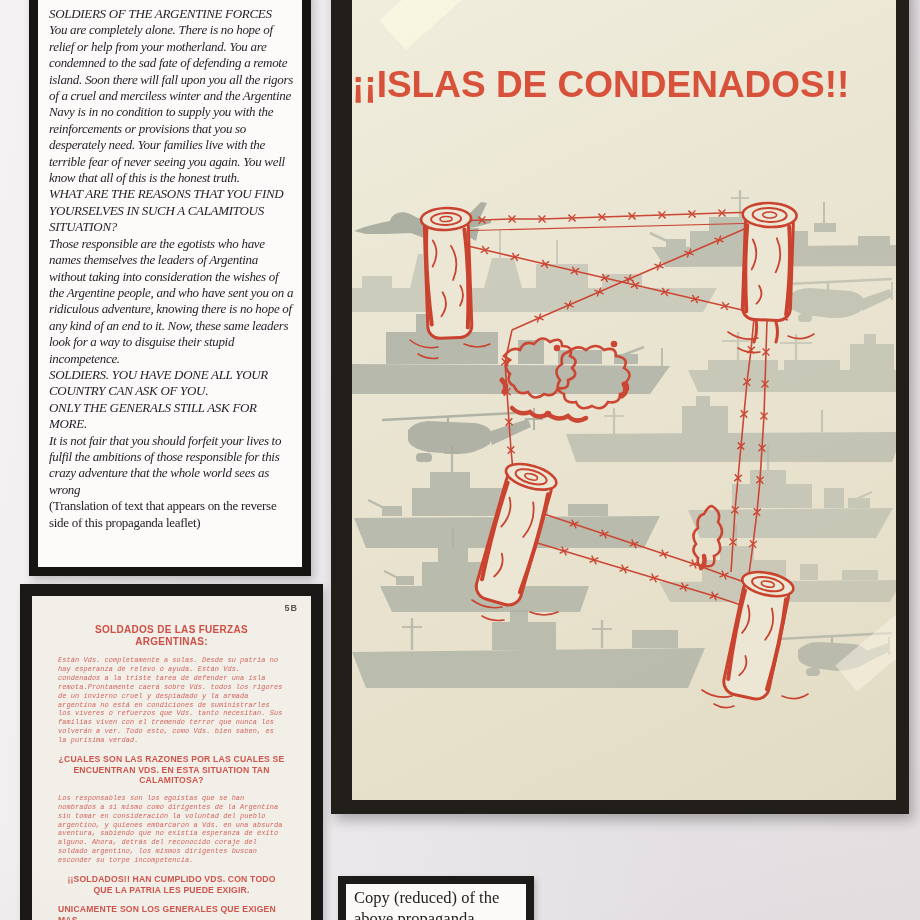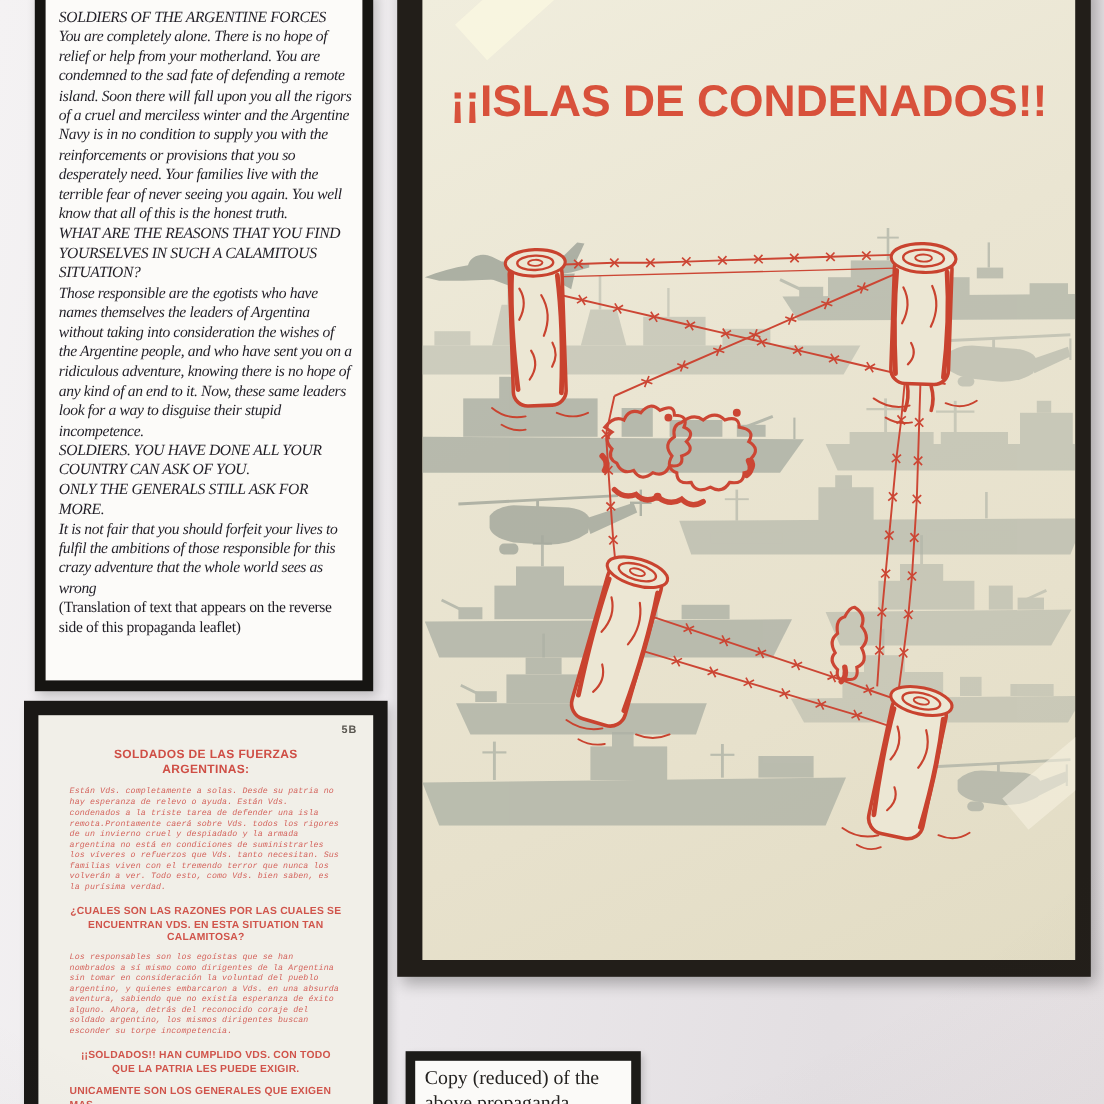--- a/index.html
+++ b/index.html
@@ -44,21 +44,21 @@
     position:absolute;left:331px;top:-16px;width:578px;height:830px;
     background:#221e19;box-sizing:border-box;
     padding:16px 13px 14px 21px;
     box-shadow:4px 6px 12px rgba(0,0,0,.28);
   }
   .poster-paper{
     position:relative;width:100%;height:100%;overflow:hidden;
     background:linear-gradient(155deg,#f0eddd 0%,#eae5d2 38%,#e7e1cc 70%,#e2dcc4 100%);
   }
   .poster-title{
-    position:absolute;top:64px;left:0;right:0;text-align:center;white-space:nowrap;
+    position:absolute;top:64px;left:0;right:0;text-align:left;white-space:nowrap;
     font-family:"Liberation Sans",sans-serif;font-weight:700;font-size:37px;
     letter-spacing:0px;color:#d8513b;z-index:3;
   }
   .poster-paper svg{position:absolute;left:0;top:0;z-index:2;}
   .tape{position:absolute;z-index:4;}
   .tape-tl{left:30px;top:-12px;width:82px;height:40px;background:rgba(249,245,223,.92);transform:rotate(-42deg);}
   .tape-br{left:482px;top:628px;width:104px;height:34px;background:rgba(247,243,226,.55);transform:rotate(-40deg);}
   
   .card-caption{
     position:absolute;left:338px;top:876px;width:196px;height:70px;

